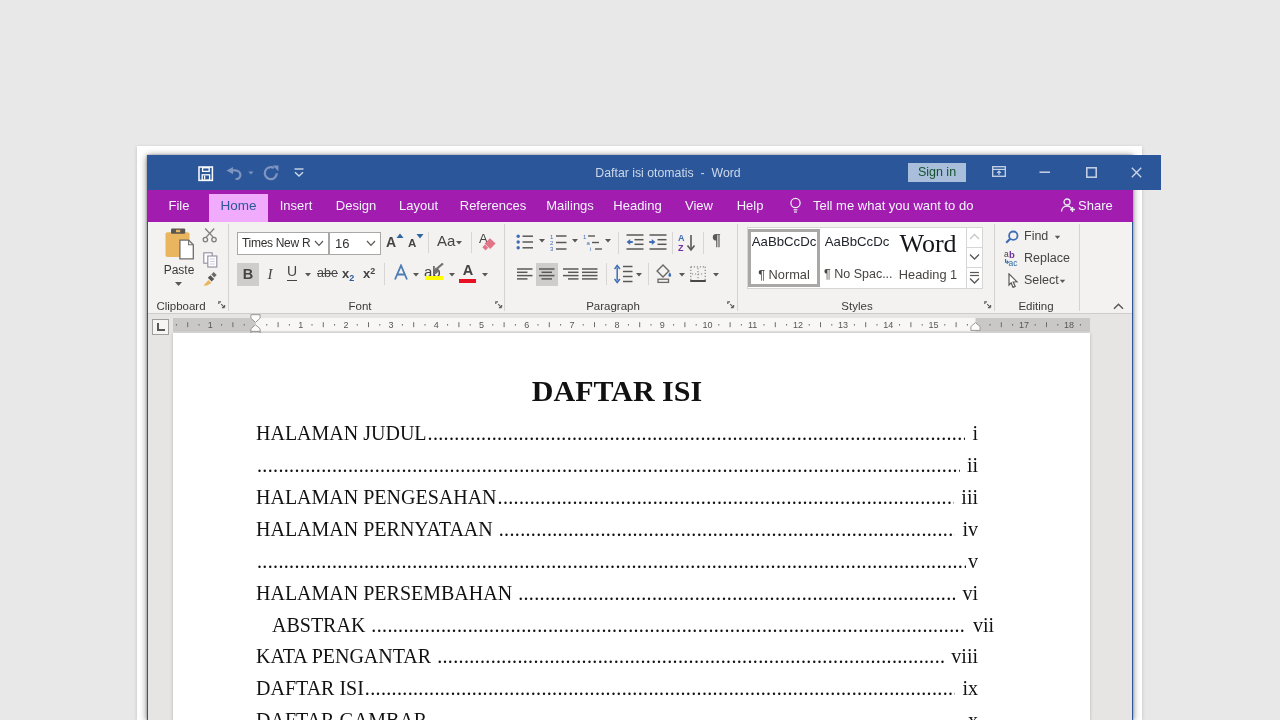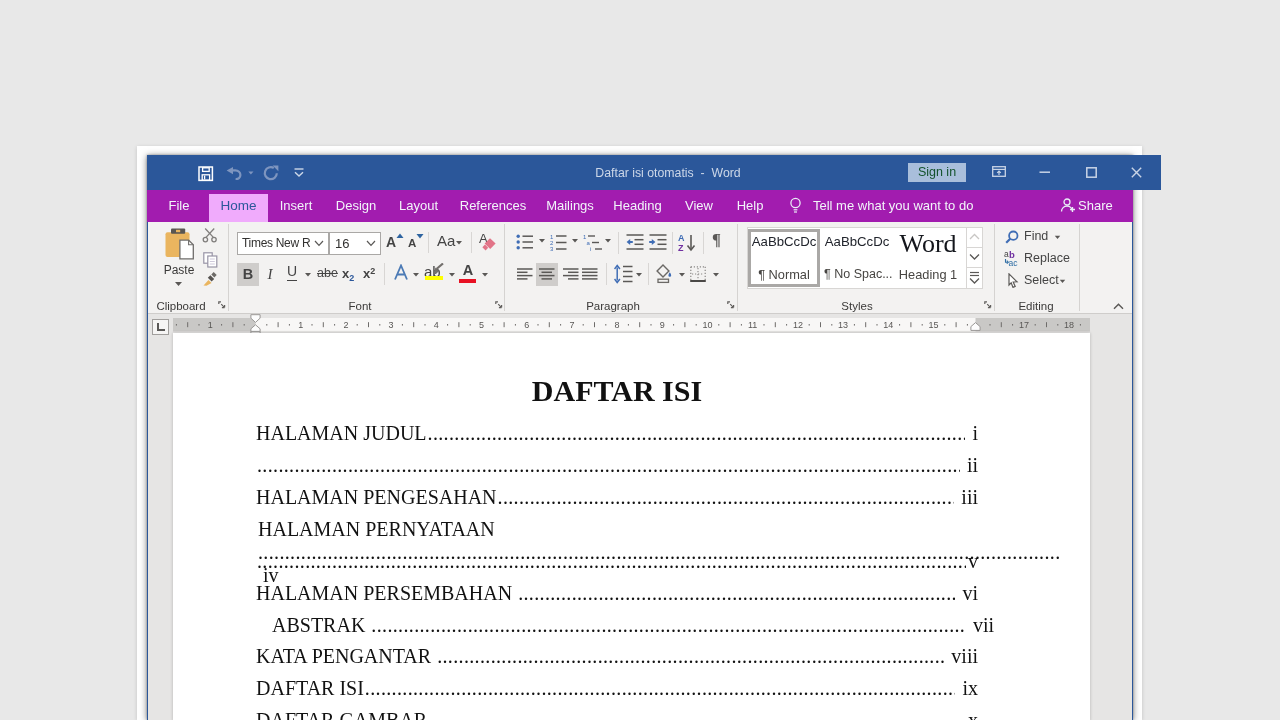--- a/index.html
+++ b/index.html
@@ -486,21 +486,21 @@
         </div>
       <div class="toc" style="top:121.5px;">
           <span class="dots">......................................................................................................................................................</span>
           <span class="pg">&nbsp;ii</span>
         </div>
       <div class="toc" style="top:153.4px;">
           <span>HALAMAN PENGESAHAN</span>
           <span class="dots">......................................................................................................................................................</span>
           <span class="pg">&nbsp;iii</span>
         </div>
-      <div class="toc" style="top:185.3px;flex-direction:column;">
+      <div class="toc" style="top:185.3px;">
           <span>HALAMAN PERNYATAAN&nbsp;</span>
           <span class="dots">......................................................................................................................................................</span>
           <span class="pg">&nbsp;iv</span>
         </div>
       <div class="toc" style="top:217.2px;">
           <span class="dots">......................................................................................................................................................</span>
           <span class="pg">v</span>
         </div>
       <div class="toc" style="top:249.1px;">
           <span>HALAMAN PERSEMBAHAN&nbsp;</span>

